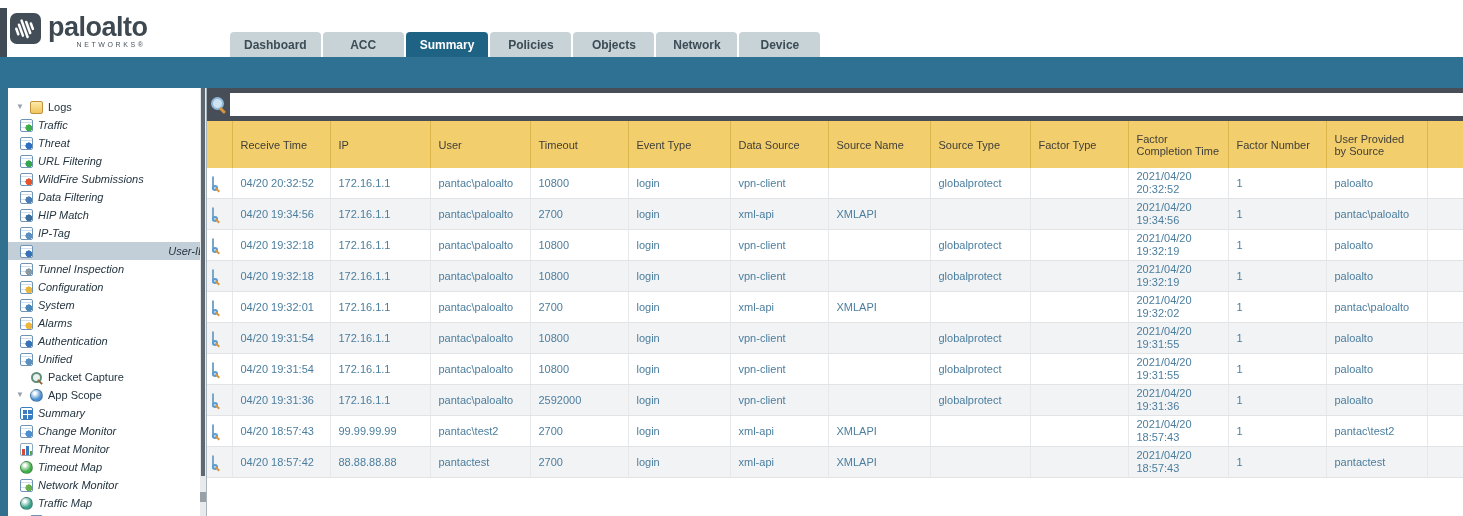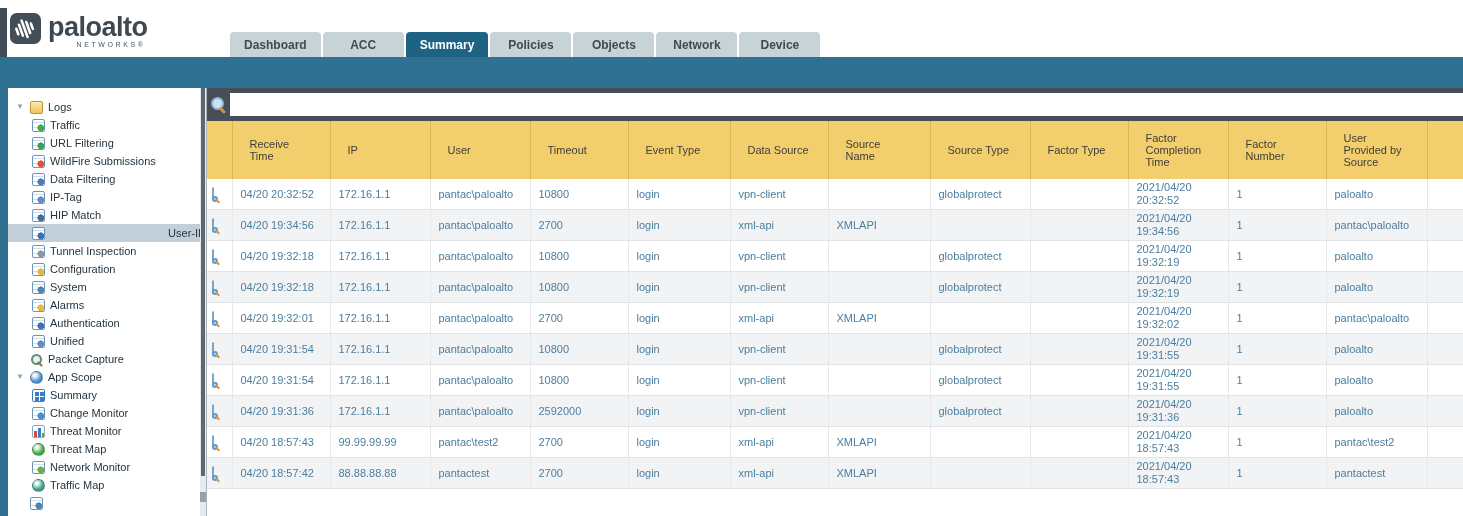--- a/index.html
+++ b/index.html
@@ -31,21 +31,21 @@
 
   
   .sidebar { position:relative; width:199px; background:#fff; border-right:1px solid #aab4ba;
     padding-top:10px; overflow:hidden; }
   .tree-item { display:flex; align-items:center; height:18px; padding-left:8px; cursor:pointer;
     font-size:11px; color:#243540; white-space:nowrap; }
   .tree-item.selected { background:#c3cfd8;justify-content:space-between; }
   .tree-item .lbl { margin-left:5px; }
   .expander { width:14px; flex:0 0 14px; font-size:8px; color:#98a2ab; line-height:18px; }
   .exp-spacer { width:14px; flex:0 0 14px; }
-  .lvl1 { padding-left:24px; }
+  .lvl1 { padding-left:12px;font-style:italic; }
 
   
   .si { width:13px; height:13px; flex:0 0 13px; border-radius:2px; position:relative; }
   .si-folder { background:linear-gradient(180deg,#fde9a8,#f0c55e); border:1px solid #c0933c; }
   .si-dot { background:
       radial-gradient(circle at 71% 71%, var(--c) 0 3.2px, rgba(0,0,0,0) 3.6px),
       repeating-linear-gradient(#ffffff 0 2px, #cfe0ec 2px 3px, #ffffff 3px 5px);
     border:1px solid #6f94b5; }
   .si-circle { border-radius:50%; background:radial-gradient(circle at 35% 30%, #ffffff 0 1px, var(--c) 60%);
     border:1px solid rgba(0,0,0,.25); }
@@ -73,21 +73,21 @@
   .mag { position:relative; width:15px; height:15px; flex:0 0 15px; }
   .mag::before { content:''; position:absolute; left:0; top:0; width:9px; height:9px;
     border:2px solid #8fb8d8; border-radius:50%; background:#cfe2f2; }
   .mag::after { content:''; position:absolute; width:7px; height:3px; background:#d9953c;
     right:0; bottom:0; transform:rotate(45deg); border-radius:1px; }
   .filter-input { flex:1; height:23px; margin-left:4px; border:none; background:#fff;
     font-size:12px; padding:0 6px; outline:none; color:#333; }
 
   table.log { border-collapse:collapse; table-layout:fixed; width:100%; }
   th { background:#f2ce6d; color:#3f3e38; font-size:11px; font-weight:400; text-align:left;
-    padding:4px 17px; height:58px; vertical-align:middle; border-left:1px solid #dcb54e; cursor:pointer; }
+    padding:4px 8px; height:47px; vertical-align:middle; border-left:1px solid #dcb54e; cursor:pointer; }
   th:first-child { border-left:none; }
   td { font-size:11px; color:#4b7e9e; padding:2px 8px; height:30px; vertical-align:middle;
     border-right:1px solid #e7e8ea; border-bottom:1px solid #e2e3e5; overflow:hidden;
     line-height:13px; }
   td:last-child { border-right:none; }
   tr.odd td { background:#ffffff; }
   tr.even td { background:#f2f3f5; }
   td.iconcell { padding:2px 0 2px 5px; }
   .docmag { position:relative; width:12px; height:15px; border:1px solid #7aa7c7;
     background:#fff; border-radius:1px; cursor:pointer; }
@@ -144,38 +144,42 @@
           <div class="tree-item">
             <span class="expander">▼</span>
             <span class="si si-folder"></span>
             <span class="lbl">Logs</span>
           </div>
           <div class="tree-item lvl1">
             <span class="si si-dot" style="--c: #3fae49;"></span>
             <span class="lbl">Traffic</span>
           </div>
           <div class="tree-item lvl1">
+            <span class="si si-dot" style="--c: #2d6fc0;"></span>
+            <span class="lbl">Threat</span>
+          </div>
+          <div class="tree-item lvl1">
             <span class="si si-dot" style="--c: #35a552;"></span>
             <span class="lbl">URL Filtering</span>
           </div>
           <div class="tree-item lvl1">
             <span class="si si-dot" style="--c: #e5542a;"></span>
             <span class="lbl">WildFire Submissions</span>
           </div>
           <div class="tree-item lvl1">
             <span class="si si-dot" style="--c: #4a7db5;"></span>
             <span class="lbl">Data Filtering</span>
           </div>
           <div class="tree-item lvl1">
+            <span class="si si-dot" style="--c: #3c6e9e;"></span>
+            <span class="lbl">HIP Match</span>
+          </div>
+          <div class="tree-item lvl1">
             <span class="si si-dot" style="--c: #5a8fc0;"></span>
             <span class="lbl">IP-Tag</span>
-          </div>
-          <div class="tree-item lvl1">
-            <span class="si si-dot" style="--c: #3c6e9e;"></span>
-            <span class="lbl">HIP Match</span>
           </div>
           <div class="tree-item lvl1 selected">
             <span class="si si-dot" style="--c: #3873b8;"></span>
             <span class="lbl">User-ID</span>
           </div>
           <div class="tree-item lvl1">
             <span class="si si-dot" style="--c: #8a9aa5;"></span>
             <span class="lbl">Tunnel Inspection</span>
           </div>
           <div class="tree-item lvl1">
@@ -215,21 +219,21 @@
           <div class="tree-item lvl1">
             <span class="si si-dot" style="--c: #4a90d0;"></span>
             <span class="lbl">Change Monitor</span>
           </div>
           <div class="tree-item lvl1">
             <span class="si si-bars"></span>
             <span class="lbl">Threat Monitor</span>
           </div>
           <div class="tree-item lvl1">
             <span class="si si-circle" style="--c: #3fae49;"></span>
-            <span class="lbl">Threat Map</span>
+            <span class="lbl">Timeout Map</span>
           </div>
           <div class="tree-item lvl1">
             <span class="si si-dot" style="--c: #68b04a;"></span>
             <span class="lbl">Network Monitor</span>
           </div>
           <div class="tree-item lvl1">
             <span class="si si-circle" style="--c: #3aa08a;"></span>
             <span class="lbl">Traffic Map</span>
           </div>
           <div class="tree-item">

